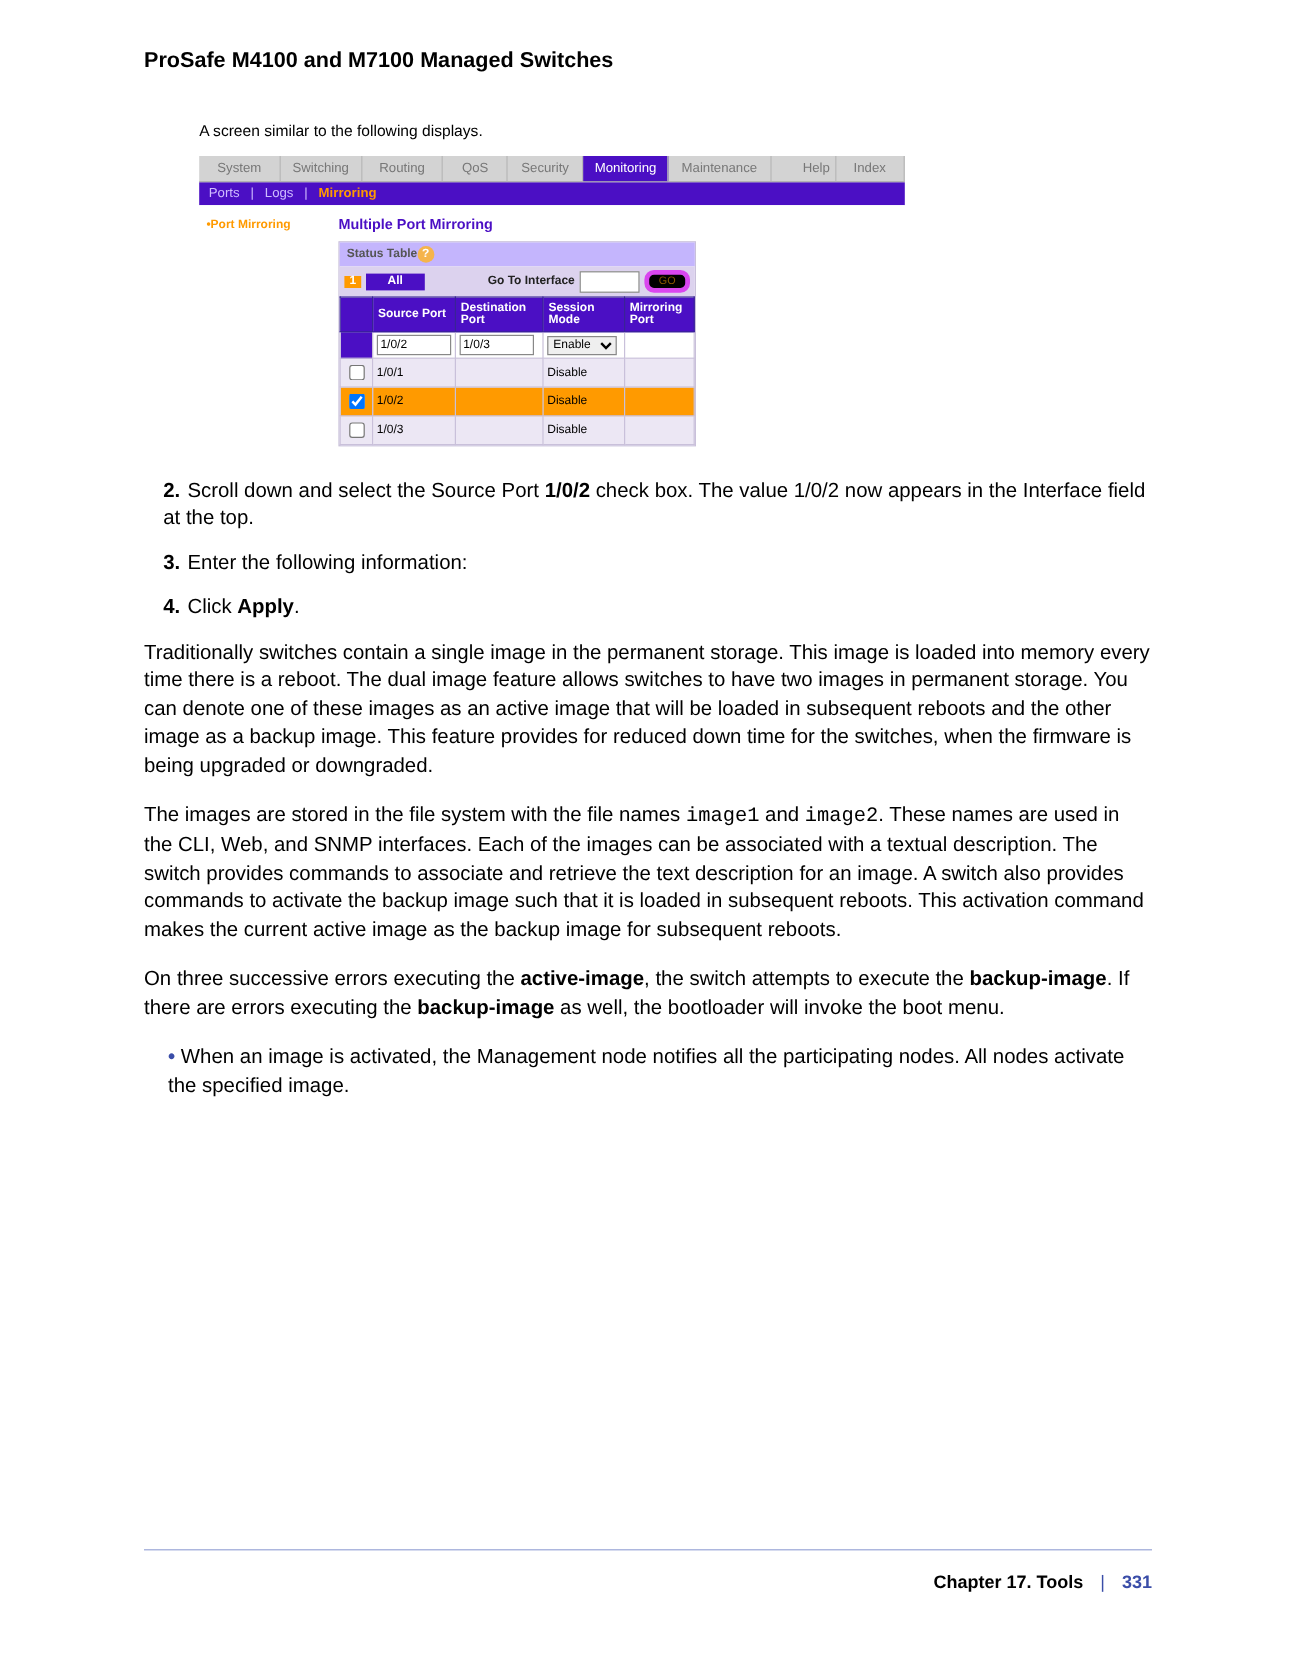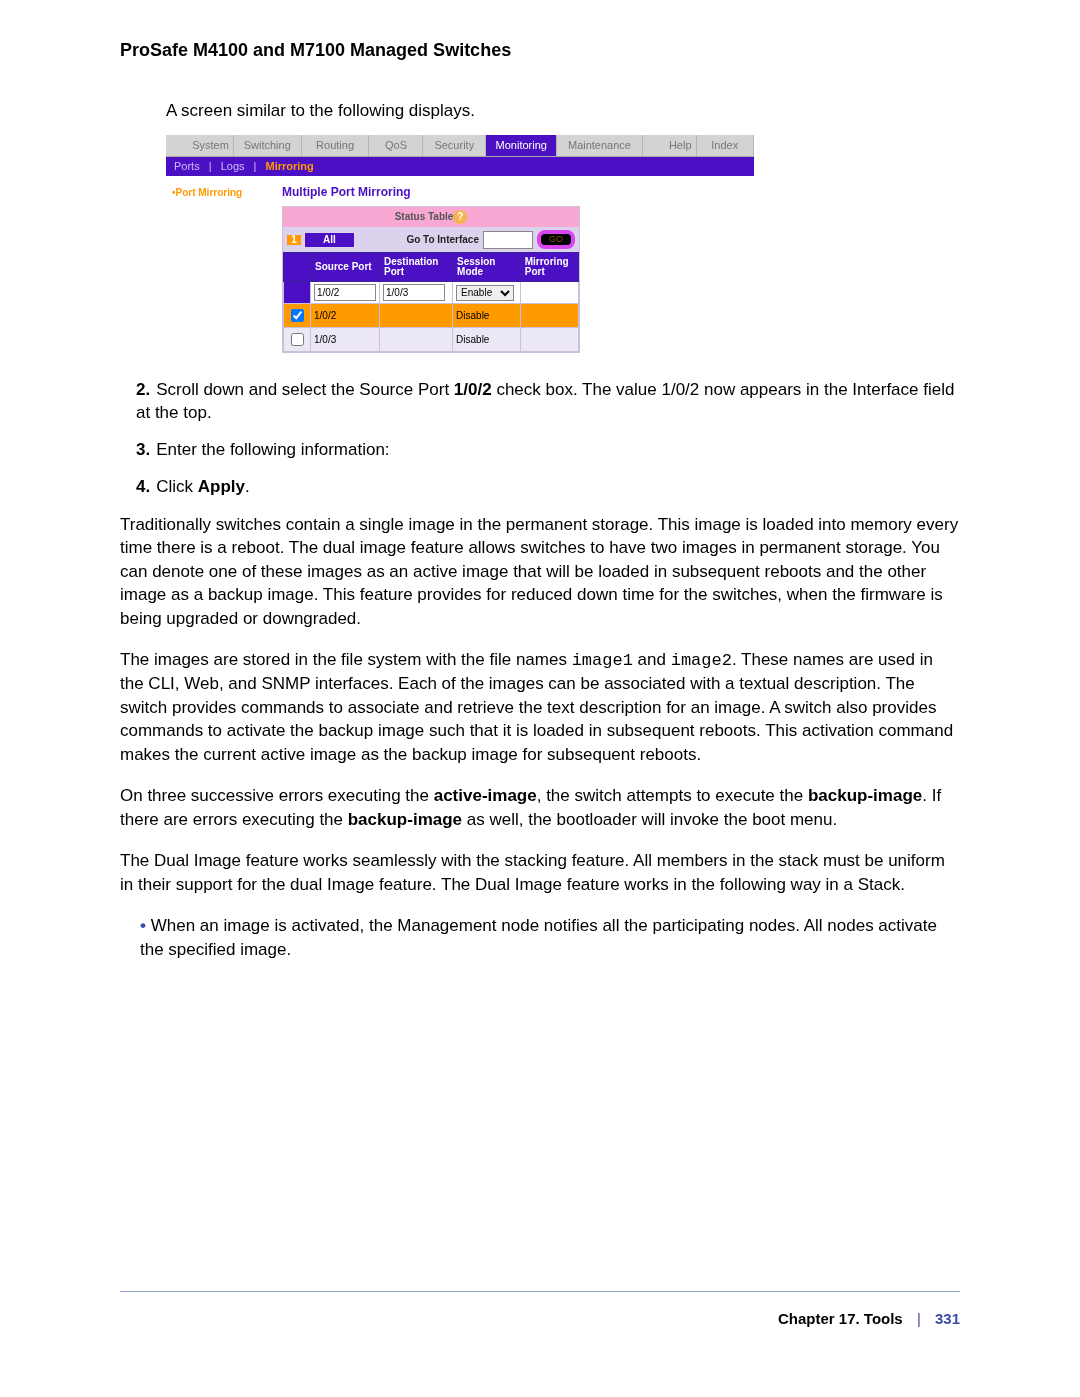--- a/index.html
+++ b/index.html
@@ -17,21 +17,21 @@
     box-sizing: border-box;
     padding: 40px 120px 0 120px;
   }
   .header-title {
     font-size: 18px;
     font-weight: bold;
     color: #000;
     margin-bottom: 40px;
   }
   .lead {
-    font-size: 17px;
+    font-size: 13px;
     margin: 36px 0 14px 46px;
   }
 
   
   .shot {
     margin-left: 46px;
     width: 588px;
     font-size: 11px;
     color: #000;
     line-height: 1;
@@ -71,22 +71,22 @@
     flex: 1;
     padding: 10px 12px 8px 8px;
   }
   .sec-title { color: #4b0fc4; font-weight: bold; font-size: 12px; margin-bottom: 8px; }
 
   .status-box {
     border: 1px solid #c9c0da;
     width: 296px;
   }
   .status-top {
-    display: flex; align-items: center; justify-content: center;
-    background: #f9a8d4; padding: 3px 6px; font-size: 10px; font-weight: bold; color: #555;
+    display: flex; align-items: center; justify-content: flex-start;
+    background: #c4b5fd; padding: 3px 6px; font-size: 10px; font-weight: bold; color: #555;
   }
   .status-top .q {
     width: 14px; height: 14px; border-radius: 7px; background: #f5b44c;
     color: #fff; text-align: center; line-height: 14px; font-size: 10px;
   }
   .filter {
     display: flex; align-items: center; gap: 4px;
     background: #dcd2ee; padding: 3px 4px; font-size: 10px;
   }
   .filter .num { background: #ff9a00; color:#fff; width:14px; text-align:center; font-weight:bold; }
@@ -148,21 +148,21 @@
 <body>
 
 <div class="page">
 
   <div class="header-title">ProSafe M4100 and M7100 Managed Switches</div>
 
   <div class="lead">A screen similar to the following displays.</div>
 
   <div class="shot">
     <div class="tabs" id="tabs">
-        <div class="tab" style="width: 68px; text-align: right;">System</div>
+        <div class="tab" style="width: 68px;">System</div>
         <div class="tab" style="width: 68px;">Switching</div>
         <div class="tab" style="width: 68px;">Routing</div>
         <div class="tab" style="width: 52px;">QoS</div>
         <div class="tab" style="width: 62px;">Security</div>
         <div class="tab active" style="width: 72px;">Monitoring</div>
         <div class="tab" style="width: 88px;">Maintenance</div>
         <div class="tab" style="width: 52px; text-align: right;">Help</div>
         <div class="tab" style="width: 56px;">Index</div>
       </div>
     <div class="subnav">
@@ -199,20 +199,27 @@
             </tr>
               </thead>
             <tbody id="gridbody">
               <tr class="inp">
                 <td class="chk" style="background:#4b0fc4"></td>
                 <td><input class="cell" value="1/0/2" style=""></td>
                 <td><input class="cell" value="1/0/3" style=""></td>
                 <td><select class="cell"><option>Enable</option></select></td>
                 <td></td>
               </tr>
+            <tr>
+                  <td class="chk"><input type="checkbox" style=""></td>
+                  <td>1/0/1</td>
+                  <td></td>
+                  <td>Disable</td>
+                  <td></td>
+                </tr>
                 <tr class="hl">
                   <td class="chk"><input type="checkbox" checked="" style=""></td>
                   <td>1/0/2</td>
                   <td></td>
                   <td>Disable</td>
                   <td></td>
                 </tr>
                 <tr>
                   <td class="chk"><input type="checkbox" style=""></td>
                   <td>1/0/3</td>
@@ -235,21 +242,20 @@
   </ol>
 
 
   <p class="para">Traditionally switches contain a single image in the permanent storage. This image is loaded into memory every time there is a reboot. The dual image feature allows switches to have two images in permanent storage. You can denote one of these images as an active image that will be loaded in subsequent reboots and the other image as a backup image. This feature provides for reduced down time for the switches, when the firmware is being upgraded or downgraded.</p>
   <p class="para">
     <span>The images are stored in the file system with the file names </span><code class="mono">image1</code><span> and </span><code class="mono">image2</code><span>. These names are used in the CLI, Web, and SNMP interfaces. Each of the images can be associated with a textual description. The switch provides commands to associate and retrieve the text description for an image. A switch also provides commands to activate the backup image such that it is loaded in subsequent reboots. This activation command makes the current active image as the backup image for subsequent reboots.</span>
   </p>
   <p class="para">
     <span>On three successive errors executing the </span><b>active-image</b><span>, the switch attempts to execute the </span><b>backup-image</b><span>. If there are errors executing the </span><b>backup-image</b><span> as well, the bootloader will invoke the boot menu.</span>
   </p>
-  <p class="para">The Dual Image feature works seamlessly with the stacking feature. All members in the stack must be uniform in their support for the dual Image feature. The Dual Image feature works in the following way in a Stack.</p>
 
   <ul class="outer">
     <li>When an image is activated, the Management node notifies all the participating nodes. All nodes activate the specified image.</li>
   </ul>
 
   <div class="footer-line"></div>
   <div class="footer">
     <span class="chap">Chapter 17.  Tools</span>
     <span class="sep">|</span>
     <span class="pg">331</span>

